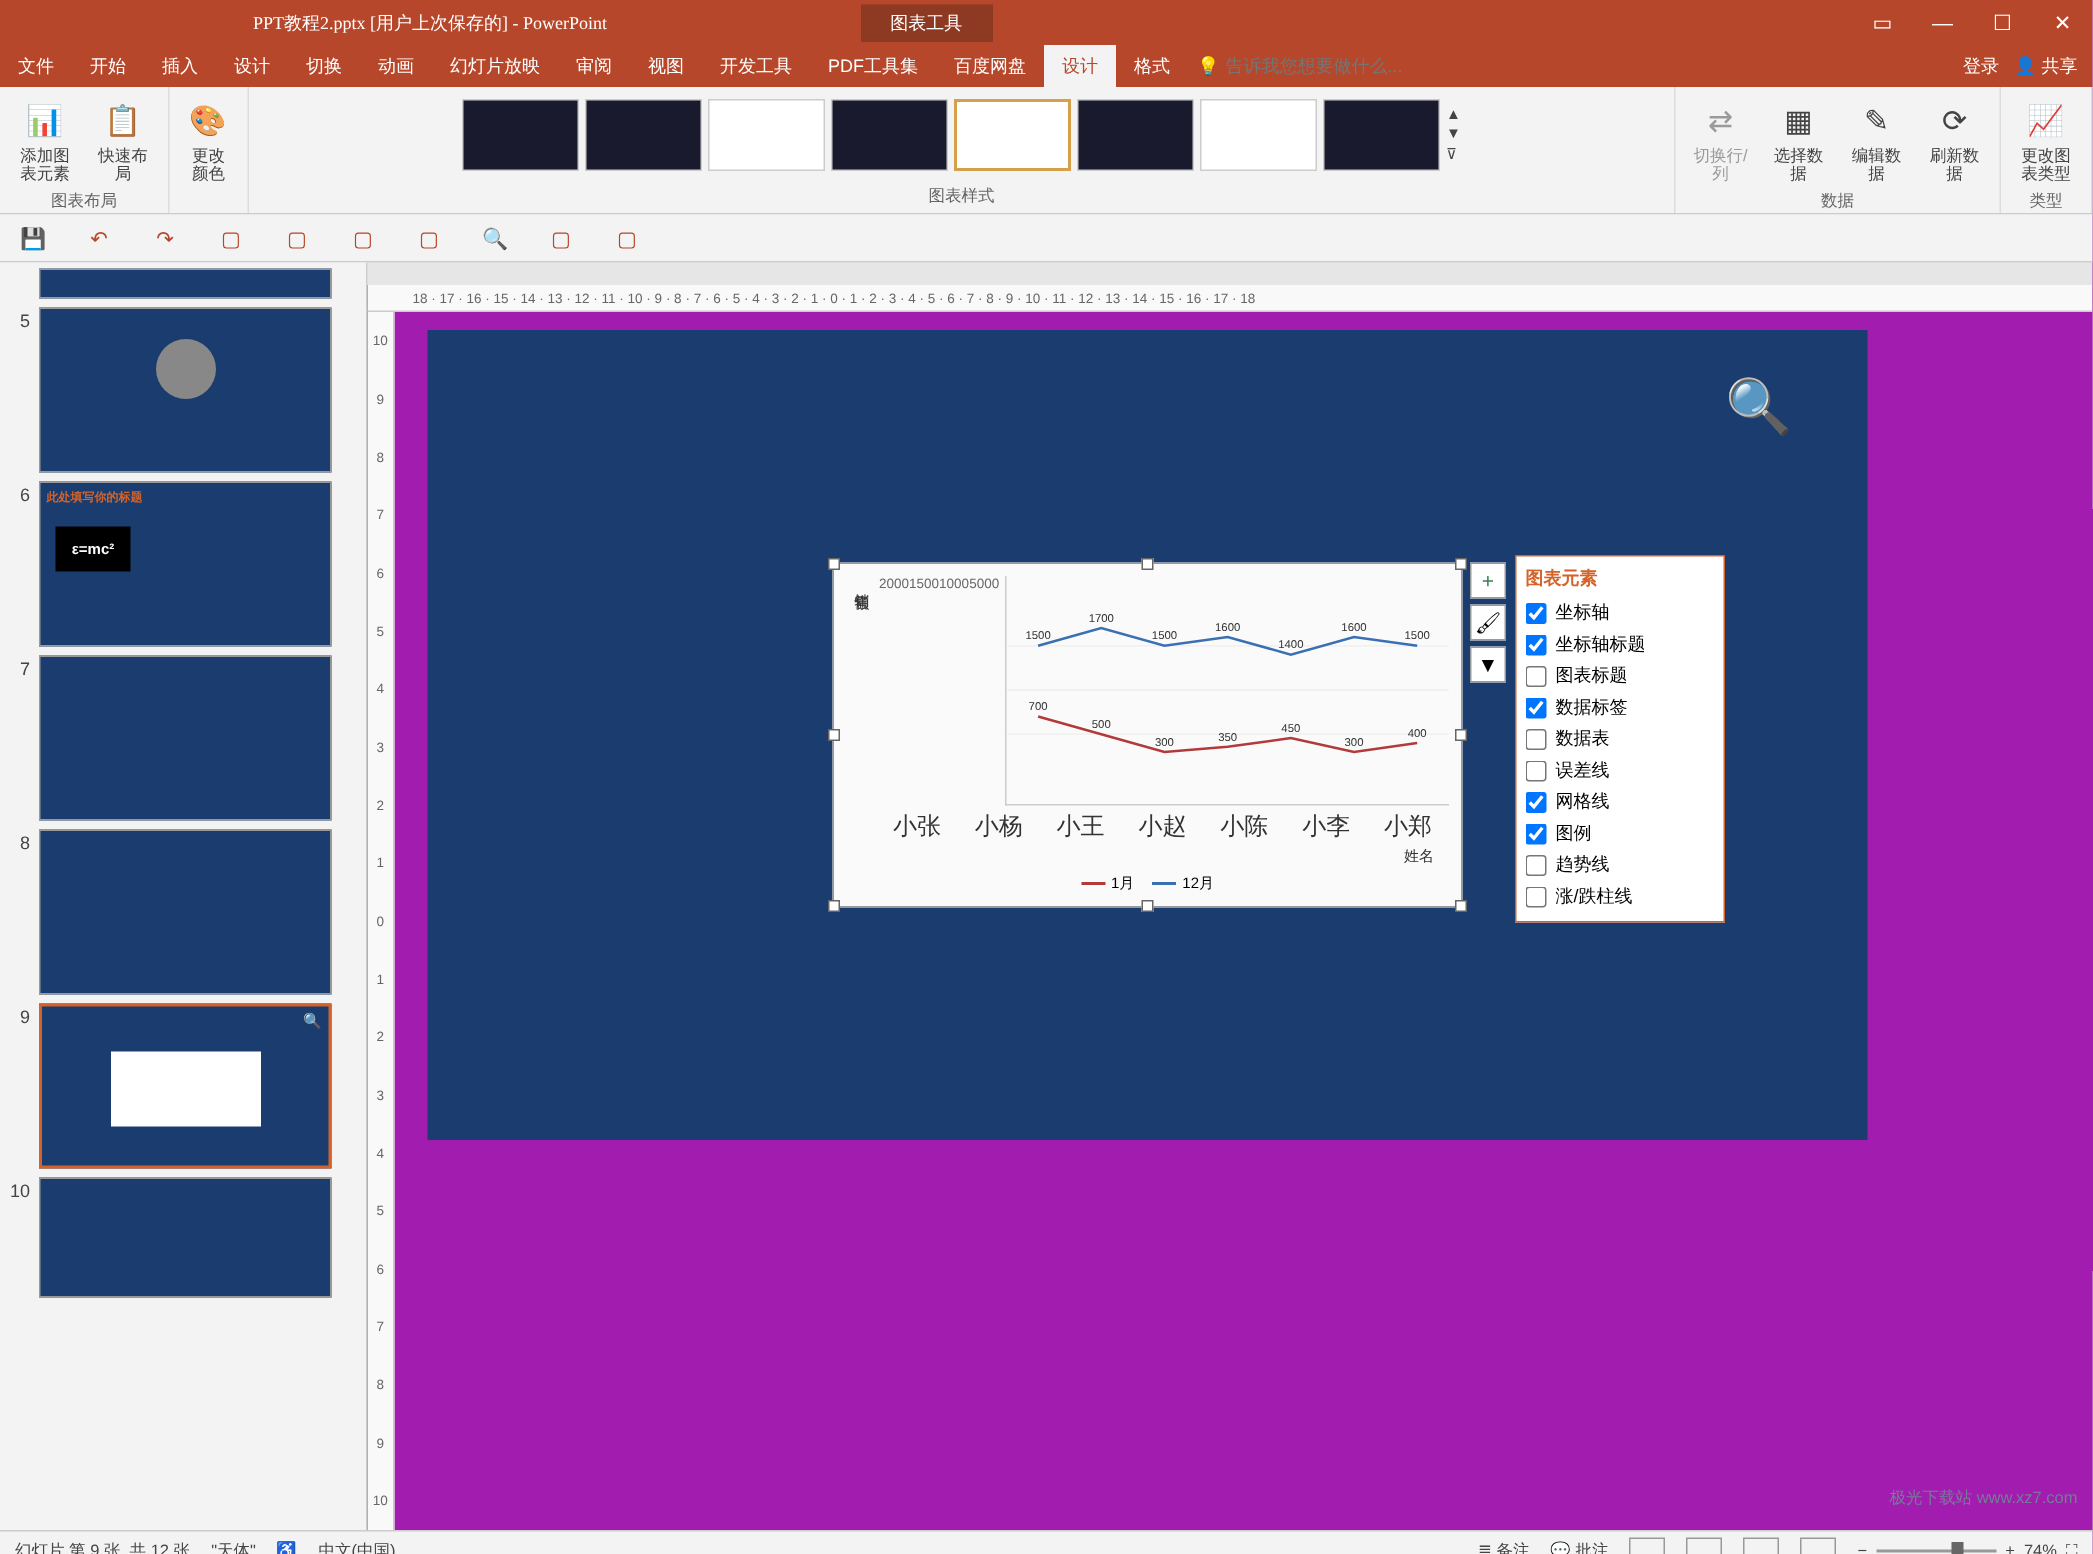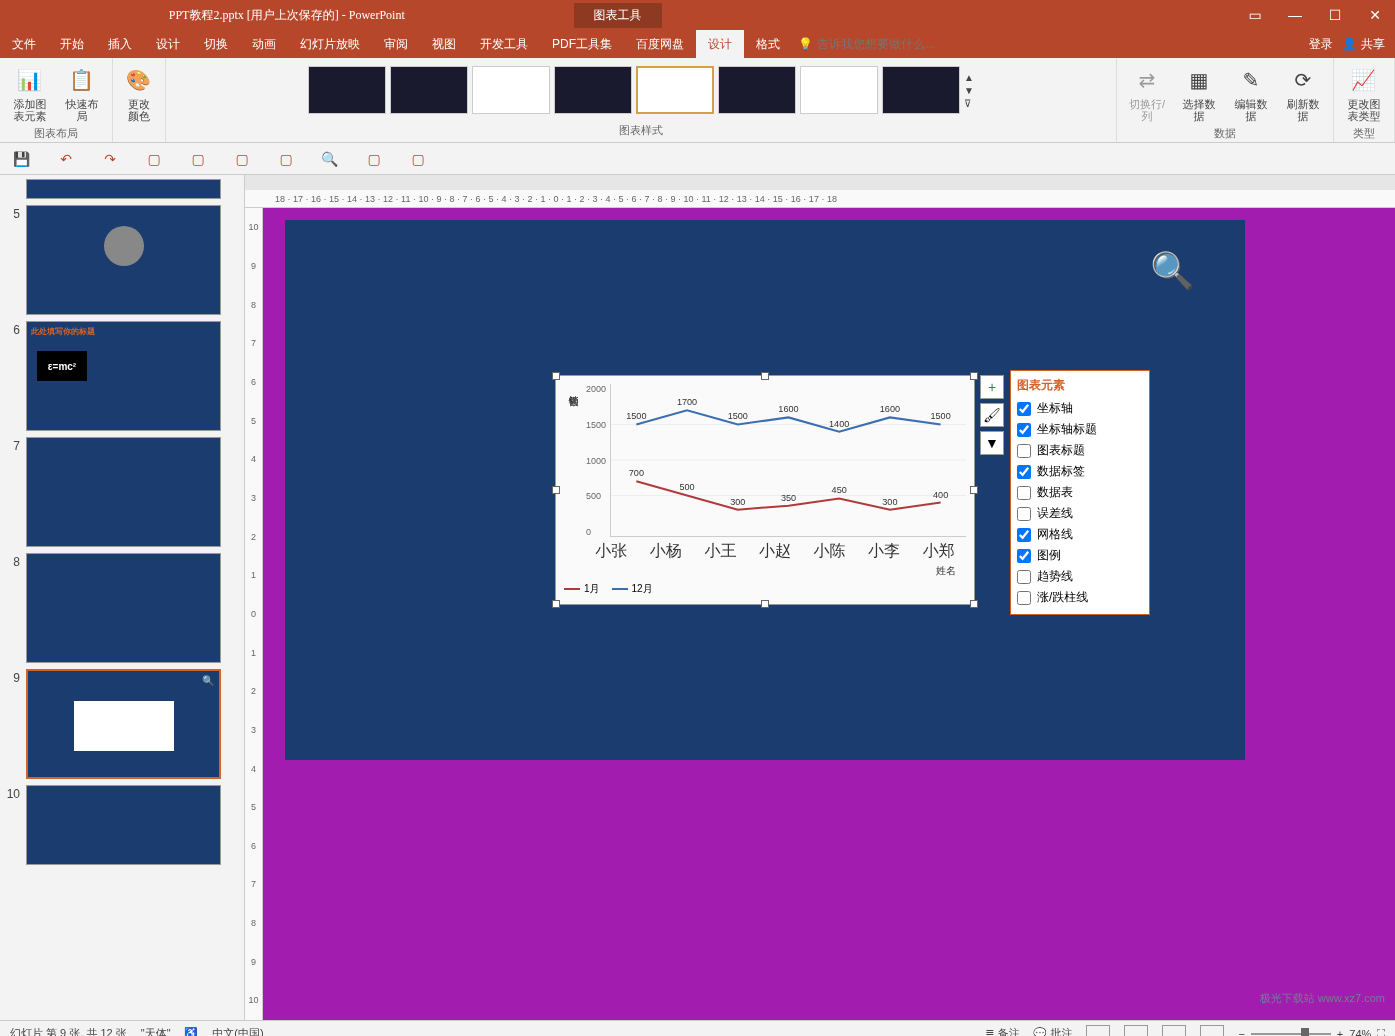--- a/index.html
+++ b/index.html
@@ -52,21 +52,21 @@
 
 
 .chart-box { position: absolute; left: 270px; top: 155px; width: 420px; height: 230px; background: #fafafa; border: 1px solid #999; }
 .chart-box .handle { position: absolute; width: 8px; height: 8px; background: #fff; border: 1px solid #666; }
 .chart-inner { padding: 8px; height: 100%; display: flex; flex-direction: column; }
 .chart-plot { flex: 1; display: flex; }
 .y-label { writing-mode: vertical-rl; font-size: 10px; color: #333; padding: 4px 2px; }
 .plot-area { flex: 1; position: relative; border-left: 1px solid #ccc; border-bottom: 1px solid #ccc; }
 .x-labels { display: flex; justify-content: space-around; font-size: 16px; color: #333; padding: 4px 0 2px 20px; }
 .x-title { text-align: right; font-size: 10px; color: #333; padding-right: 10px; }
-.legend { display: flex; gap: 12px; font-size: 10px; padding-top: 4px; }
+.legend { display: flex; justify-content: center; gap: 12px; font-size: 10px; padding-top: 4px; }
 .legend .item { display: flex; align-items: center; gap: 4px; }
 .legend .line { width: 16px; height: 2px; }
 
 
 .chart-side-btns { position: absolute; left: 695px; top: 155px; display: flex; flex-direction: column; gap: 4px; }
 .chart-side-btn { width: 24px; height: 24px; background: #fff; border: 1px solid #999; display: flex; align-items: center; justify-content: center; cursor: pointer; font-size: 14px; }
 
 
 .chart-elements-popup { position: absolute; left: 725px; top: 150px; width: 140px; background: #fff; border: 1px solid #d4632a; padding: 6px; font-size: 12px; }
 .chart-elements-popup .title { color: #d4632a; font-weight: bold; margin-bottom: 4px; font-size: 12px; }
@@ -280,21 +280,21 @@
         <div class="handle" style="left:-4px;bottom:-4px"></div>
         <div class="handle" style="right:-4px;bottom:-4px"></div>
         <div class="handle" style="left:50%;top:-4px;margin-left:-4px"></div>
         <div class="handle" style="left:50%;bottom:-4px;margin-left:-4px"></div>
         <div class="handle" style="left:-4px;top:50%;margin-top:-4px"></div>
         <div class="handle" style="right:-4px;top:50%;margin-top:-4px"></div>
 
         <div class="chart-inner">
           <div class="chart-plot">
             <div class="y-label">销售额</div>
-            <div style="display:flex;flex-direction:column;justify-content:space-between;font-size:9px;color:#666;padding:0 4px">
+            <div style="display:flex;justify-content:space-between;font-size:9px;color:#666;padding:0 4px">
               <span>2000</span>
               <span>1500</span>
               <span>1000</span>
               <span>500</span>
               <span>0</span>
             </div>
             <div class="plot-area">
               <svg viewBox="0 0 350 140" style="width:100%;height:100%">
 
                 <line x1="0" y1="35" x2="350" y2="35" stroke="#eee"></line>

